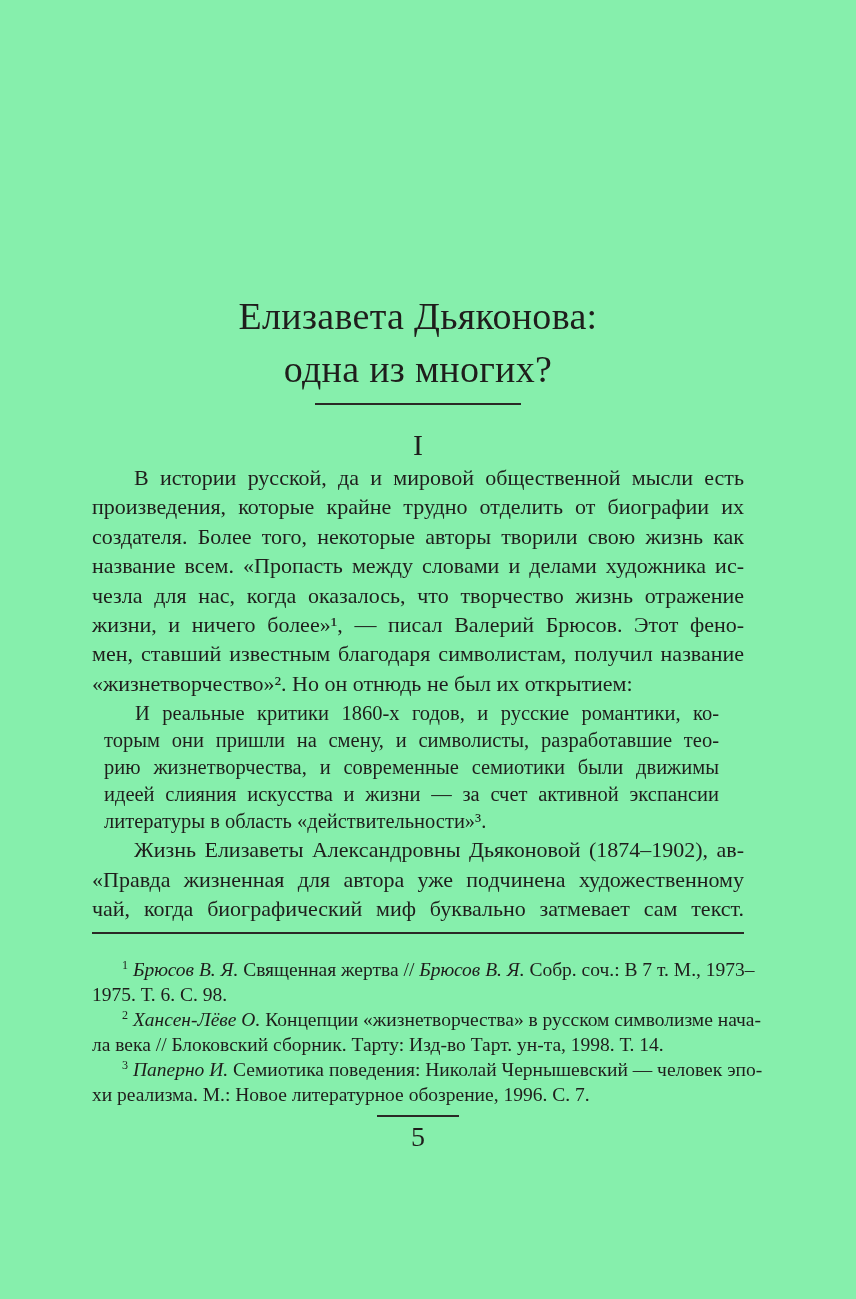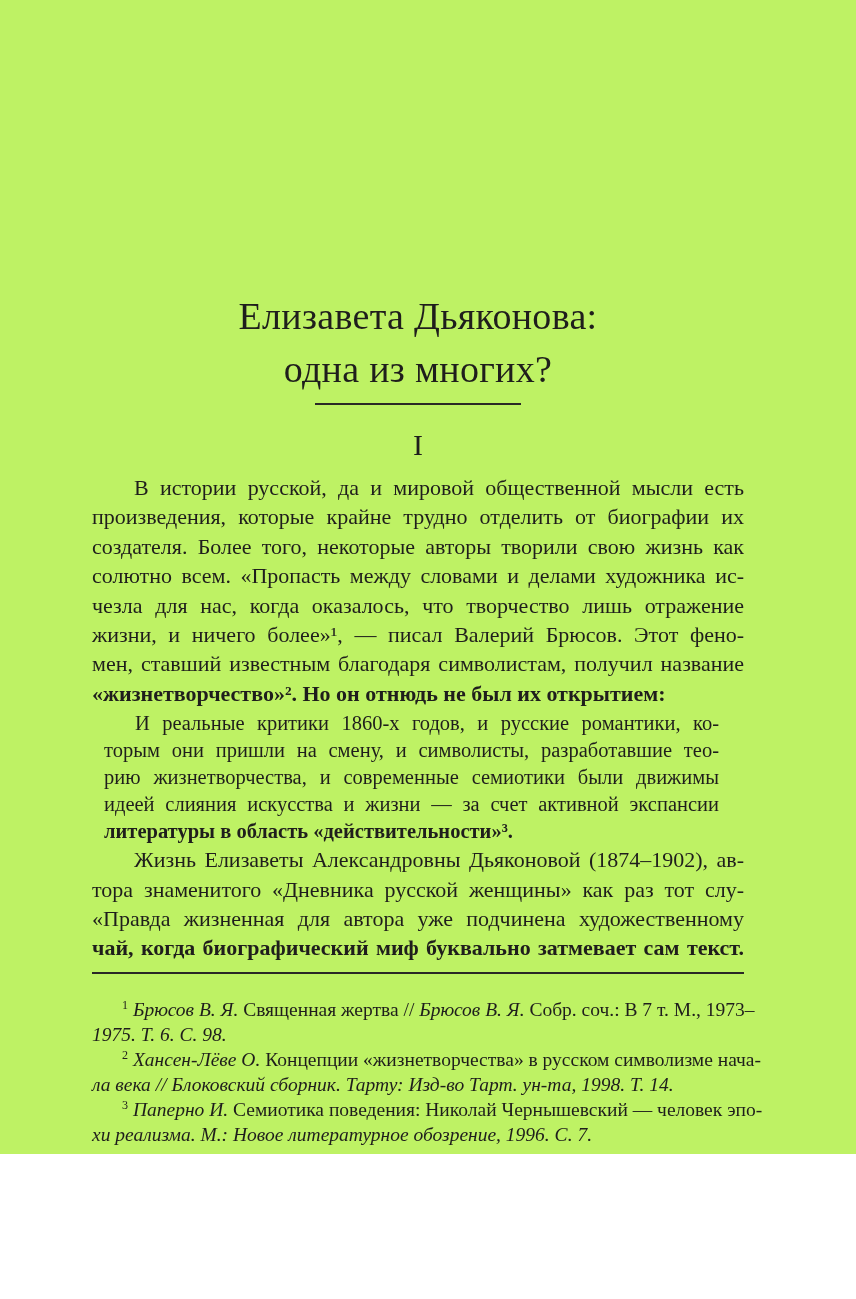--- a/index.html
+++ b/index.html
@@ -3,22 +3,22 @@
 <meta charset="utf-8">
 <style>
   html, body { margin: 0; padding: 0; }
   body {
     width: 856px; height: 1299px;
     background: #ffffff;
     font-family: "Liberation Serif", "DejaVu Serif", serif;
   }
   .page {
     position: relative;
-    width: 856px; height: 1154px;
-    background: #bef264;
+    width: 856px; height: 1299px;
+    background: #86efac;
     color: #1f1e1c;
     overflow: hidden;
   }
   .content {
     position: absolute;
     left: 92px; top: 0;
     width: 652px;
   }
   .title {
     margin: 290px 0 0 0;
@@ -41,42 +41,42 @@
     line-height: 36px;
   }
   .para { font-size: 22px; }
   .line {
     line-height: 29.4px;
     text-align: justify;
     text-align-last: justify;
     white-space: nowrap;
   }
   .para .line:first-child { text-indent: 42px; }
-  .para .line:last-child { text-align-last: left; white-space: normal; font-weight: bold; }
+  .para .line:last-child { text-align-last: left; white-space: normal; }
   .para.cont .line:last-child { text-align-last: justify; white-space: nowrap; }
-  .p1 { margin-top: 10px; }
+  .p1 { }
   .quote {
     margin: 2px 25px 0 12px;
     font-size: 20.5px;
   }
   .quote .line { line-height: 27px; }
   .quote .line:first-child { text-indent: 31px; }
   .p2 { margin-top: 0; }
   .fn-rule {
     margin-top: 9px;
     width: 652px; height: 2px;
     background: #2a2926;
   }
   .footnotes {
     padding-top: 23px;
     font-size: 19.5px;
   }
   .footnotes .line { line-height: 25px; }
   .footnote .line:first-child { text-indent: 30px; }
-  .footnote .line:last-child { text-align-last: left; white-space: normal; font-style: italic; }
+  .footnote .line:last-child { text-align-last: left; white-space: normal; }
   sup { font-size: 62%; line-height: 0; vertical-align: super; }
   .i { font-style: italic; }
   .footer-rule {
     width: 82px; height: 2px;
     background: #2a2926;
     margin: 8px auto 0;
   }
   .page-number {
     margin-top: 2px;
     text-align: center;
@@ -96,38 +96,37 @@
     </h1>
 
     <div class="title-rule"></div>
 
     <div class="section-num">I</div>
 
     <div class="para p1">
         <div class="line">В истории русской, да и мировой общественной мысли есть</div>
         <div class="line">произведения, которые крайне трудно отделить от биографии их</div>
         <div class="line">создателя. Более того, некоторые авторы творили свою жизнь как</div>
-        <div class="line">солютно всем. «Пропасть между словами и делами художника ис-</div>
-        <div class="line">чезла для нас, когда оказалось, что творчество лишь отражение</div>
+        <div class="line">название всем. «Пропасть между словами и делами художника ис-</div>
+        <div class="line">чезла для нас, когда оказалось, что творчество жизнь отражение</div>
         <div class="line">жизни, и ничего более»¹, — писал Валерий Брюсов. Этот фено-</div>
         <div class="line">мен, ставший известным благодаря символистам, получил название</div>
         <div class="line">«жизнетворчество»². Но он отнюдь не был их открытием:</div>
       </div>
 
     <div class="para quote">
         <div class="line">И реальные критики 1860-х годов, и русские романтики, ко-</div>
         <div class="line">торым они пришли на смену, и символисты, разработавшие тео-</div>
         <div class="line">рию жизнетворчества, и современные семиотики были движимы</div>
         <div class="line">идеей слияния искусства и жизни — за счет активной экспансии</div>
         <div class="line">литературы в область «действительности»³.</div>
       </div>
 
     <div class="para p2 cont">
         <div class="line">Жизнь Елизаветы Александровны Дьяконовой (1874–1902), ав-</div>
-        <div class="line">тора знаменитого «Дневника русской женщины» как раз тот слу-</div>
         <div class="line">«Правда жизненная для автора уже подчинена художественному</div>
         <div class="line">чай, когда биографический миф буквально затмевает сам текст.</div>
       </div>
 
     <div class="fn-rule"></div>
 
     <div class="footnotes">
       <div class="footnote">
           <div class="line"><sup>1</sup><span> </span><span class="i">Брюсов В. Я.</span><span> Священная жертва // </span><span class="i">Брюсов В. Я.</span><span> Собр. соч.: В 7 т. М., 1973–</span></div>
           <div class="line"><span>1975. Т. 6. С. 98.</span></div>

